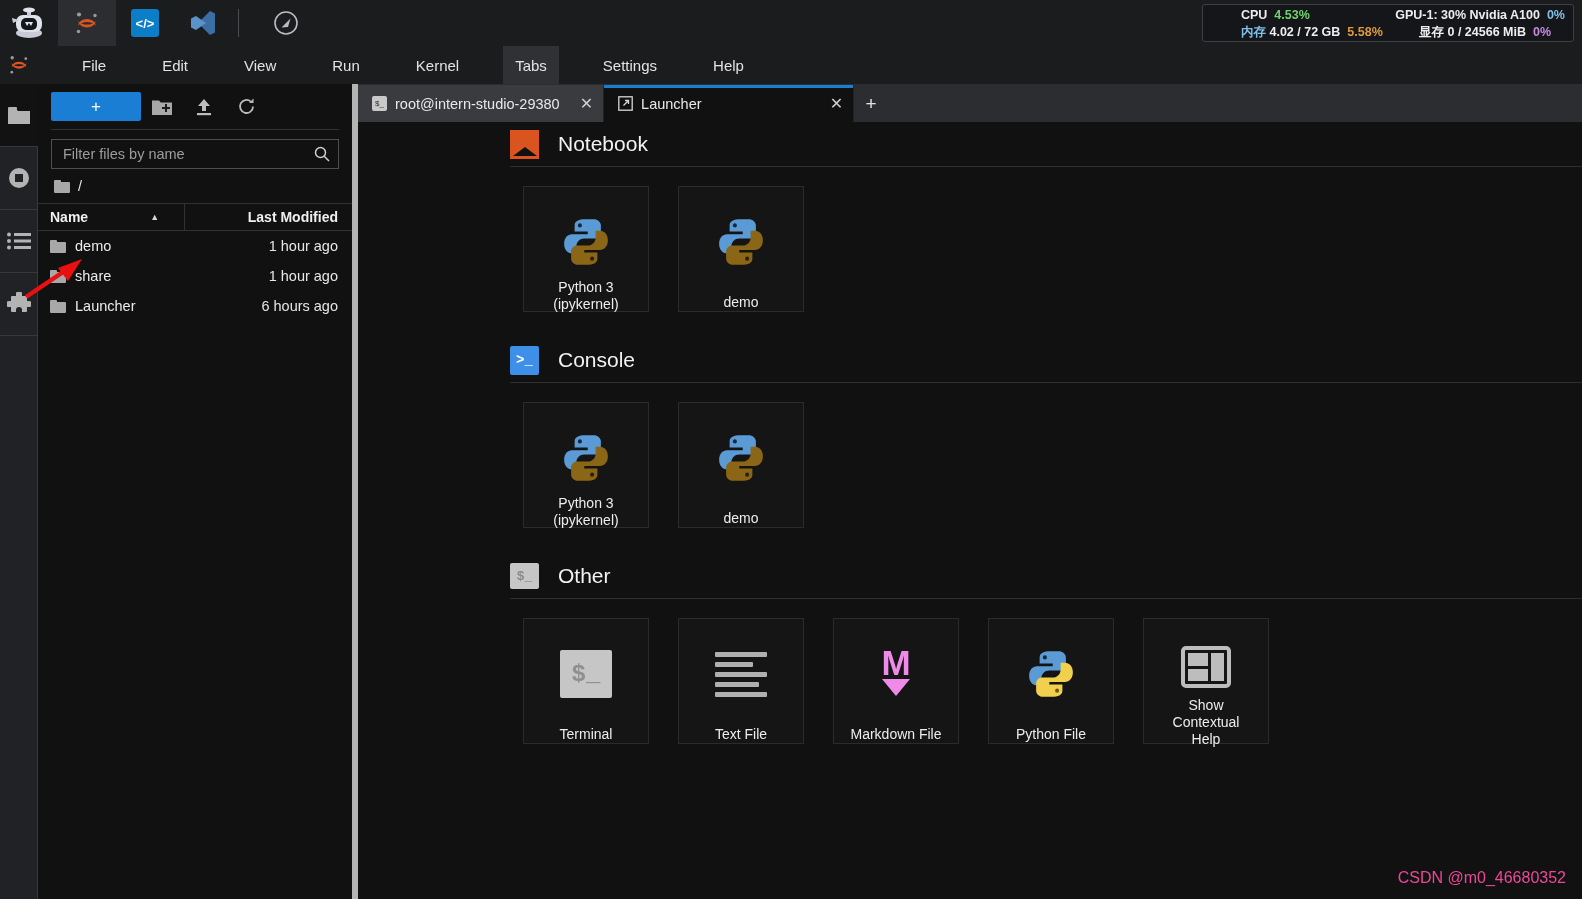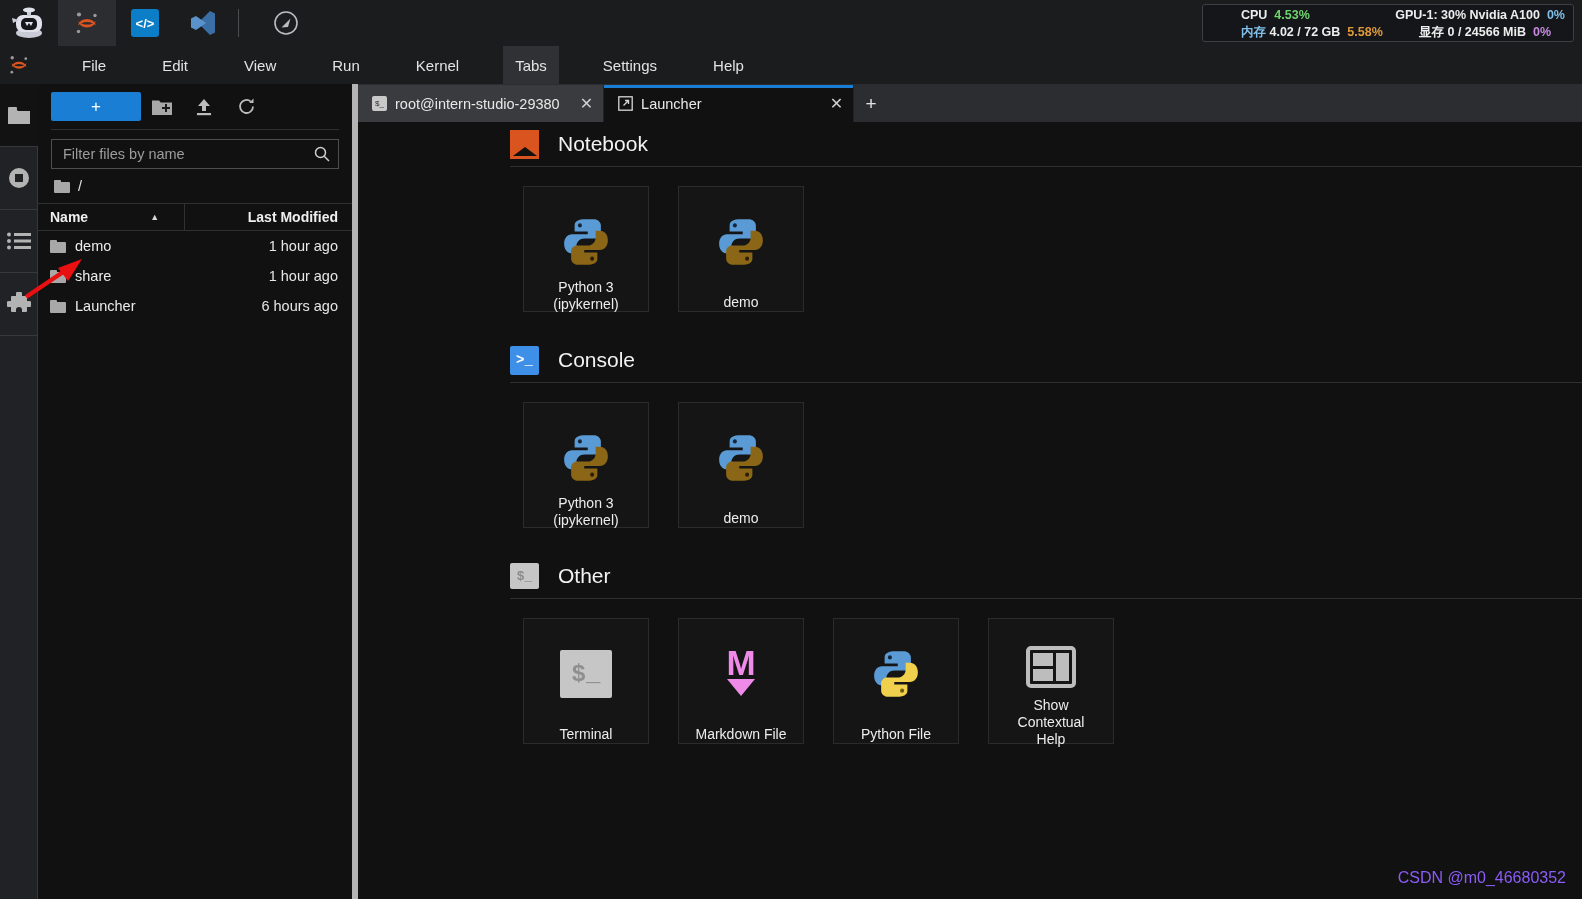--- a/index.html
+++ b/index.html
@@ -251,21 +251,21 @@
   .ico-help .lcol { flex: 1.6; display: flex; flex-direction: column; gap: 3px; }
   .ico-help .lcol i { flex: 1; background: #bdbdbd; }
   .ico-help .rcol { flex: 1; background: #bdbdbd; }
 
   
   .pylogo { width: 56px; height: 56px; }
 
   
   .watermark {
     position: absolute; right: 16px; bottom: 12px;
-    color: #8b5cf6; font-size: 16px;
+    color: #ec4899; font-size: 16px;
   }
 
   
   .annot { position: absolute; left: 0; top: 0; pointer-events: none; }
 </style>
 </head>
 <body>
 
 <div id="root">
 
@@ -574,20 +574,34 @@
         <div class="card">
           <div class="card-icon">
             <div class="ico-term-big">$_</div>
           </div>
           <div class="card-label">
             <div>Terminal</div>
           </div>
         </div>
         <div class="card">
           <div class="card-icon">
+            <div class="ico-textfile">
+              <i style="width:52px"></i>
+                <i style="width:38px"></i>
+                <i style="width:52px"></i>
+                <i style="width:44px"></i>
+                <i style="width:52px"></i>
+            </div>
+          </div>
+          <div class="card-label">
+            <div>Text File</div>
+          </div>
+        </div>
+        <div class="card">
+          <div class="card-icon">
             <div class="ico-md">
                 <div class="m">M</div>
                 <div class="tri"></div>
               </div>
           </div>
           <div class="card-label">
             <div>Markdown File</div>
           </div>
         </div>
         <div class="card">

